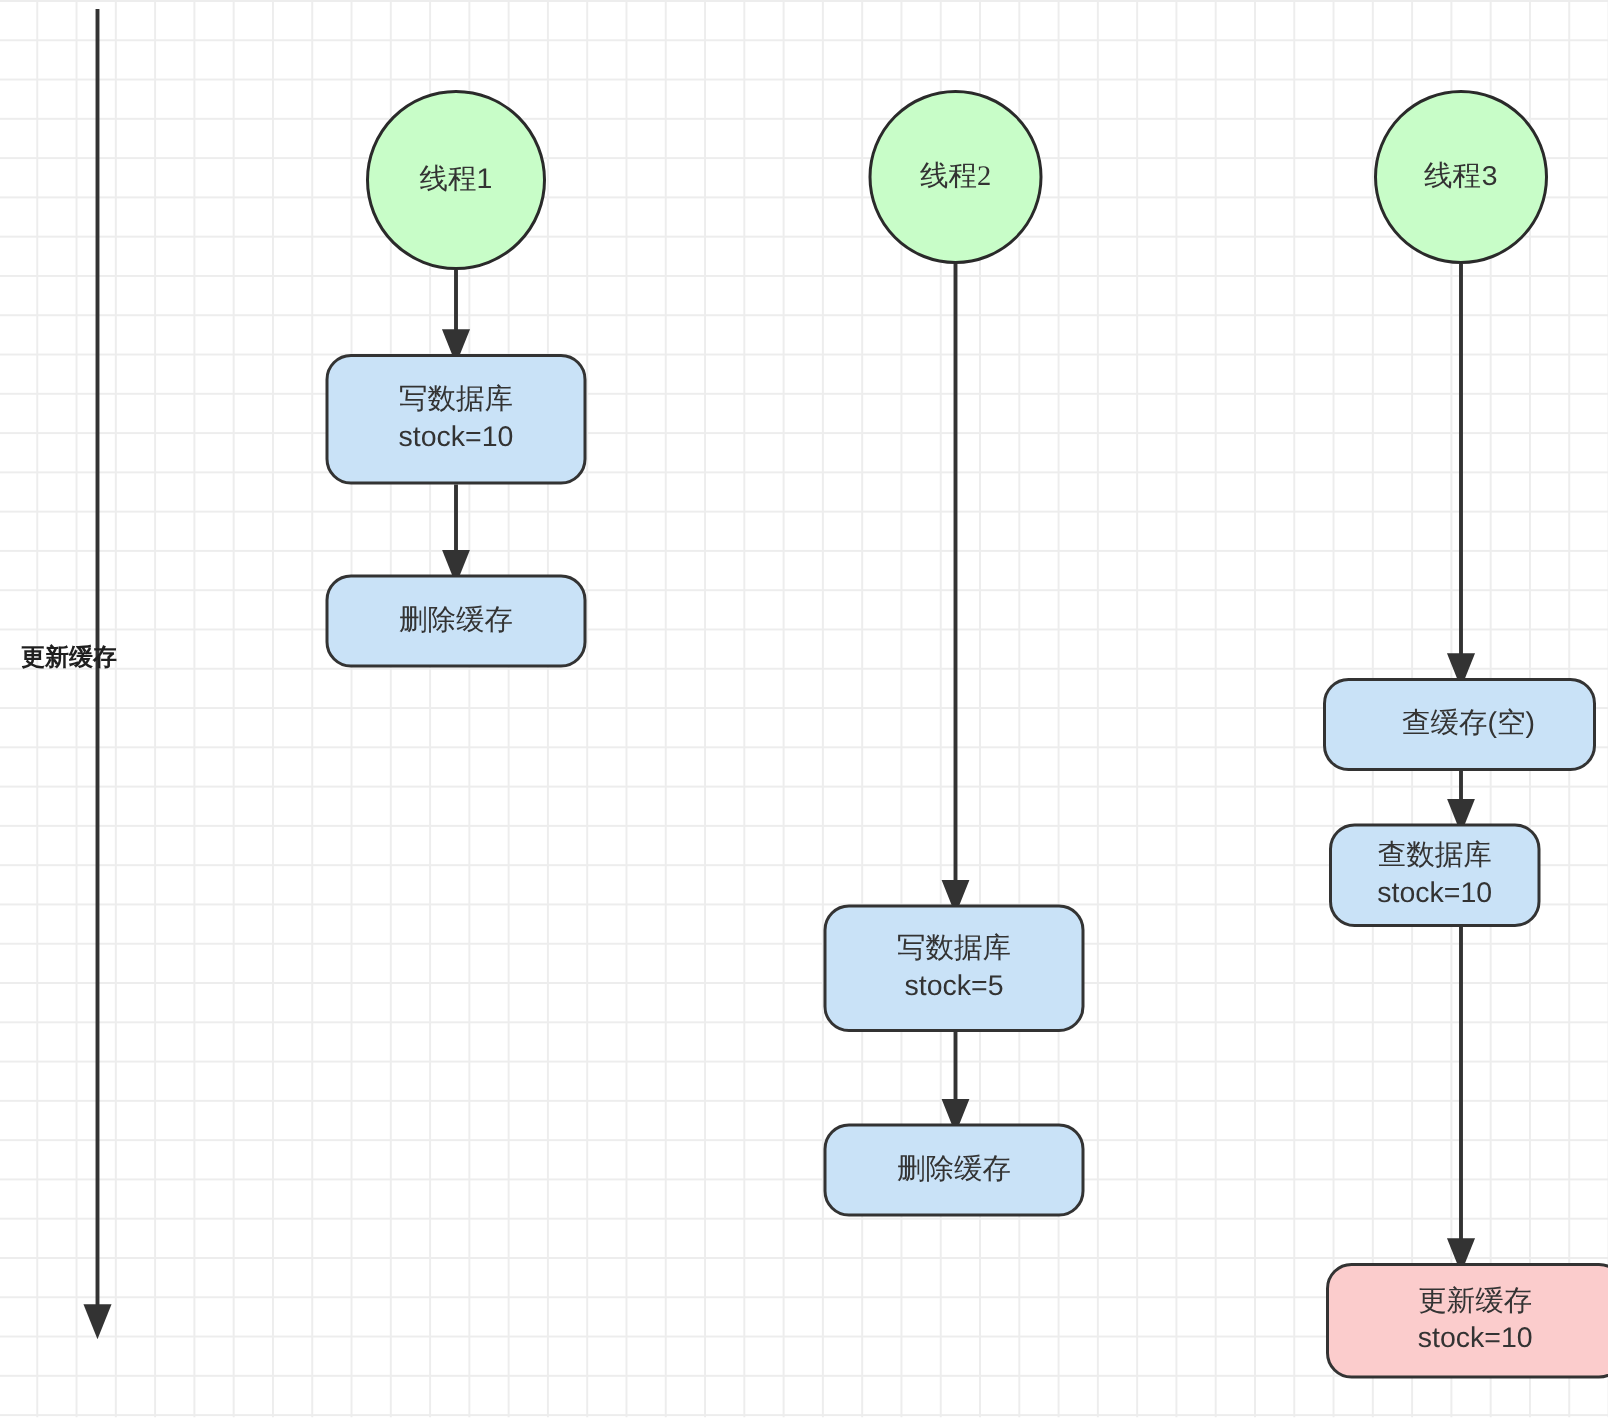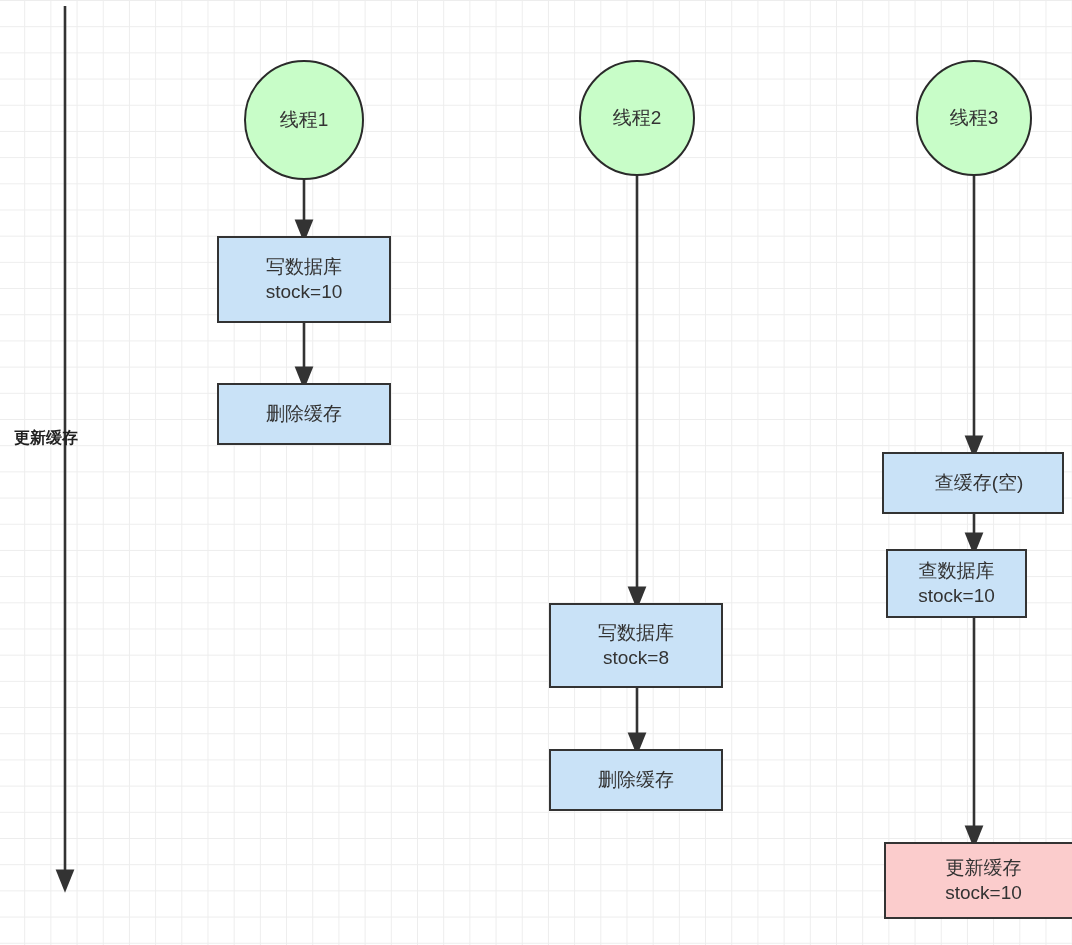--- a/index.html
+++ b/index.html
@@ -35,20 +35,21 @@
     position: absolute;
     box-sizing: border-box;
     display: flex;
     flex-direction: column;
     align-items: center;
     justify-content: center;
     text-align: center;
     color: #333333;
     line-height: 1.28;
     white-space: pre-line;
+    border-radius: 17px;
   }
   .circle-node {
     border-radius: 50%;
     background: #c8fdc8;
     border: 2.2px solid #2a2a2a;
     font-size: 19px;
   }
   .box-node {
     border: 2.6px solid #333333;
     font-size: 19px;
@@ -94,22 +95,22 @@
         <line x1="65" y1="6" x2="65" y2="884" stroke="#333333" stroke-width="2.6" marker-end="url(#arrow)"></line>
       </g>
   </svg>
 
   <div class="axis-label" style="left: 14px; top: 428px;">更新缓存</div>
 
   <div id="nodes-layer">
       <div class="node circle-node" style="left: 244px; top: 60px; width: 120px; height: 120px; align-items: center;"><span class="node-line">线程1</span></div>
       <div class="node box-node box-blue" style="left: 217px; top: 236px; width: 174px; height: 87px;"><span class="node-line">写数据库</span><span class="node-line">stock=10</span></div>
       <div class="node box-node box-blue" style="left: 217px; top: 383px; width: 174px; height: 62px;"><span class="node-line">删除缓存</span></div>
-      <div class="node circle-node" style="left: 579px; top: 60px; width: 116px; height: 116px;"><span class="node-line">线程2</span></div>
-      <div class="node box-node box-blue" style="left: 549px; top: 603px; width: 174px; height: 85px;"><span class="node-line">写数据库</span><span class="node-line">stock=8</span></div>
+      <div class="node circle-node" style="left: 579px; top: 60px; width: 116px; height: 116px; font-family: Liberation Serif, serif;"><span class="node-line">线程2</span></div>
+      <div class="node box-node box-blue" style="left: 549px; top: 603px; width: 174px; height: 85px;"><span class="node-line">写数据库</span><span class="node-line">stock=5</span></div>
       <div class="node box-node box-blue" style="left: 549px; top: 749px; width: 174px; height: 62px;"><span class="node-line">删除缓存</span></div>
-      <div class="node circle-node" style="left: 916px; top: 60px; width: 116px; height: 116px;"><span class="node-line">线程3</span></div>
+      <div class="node circle-node" style="left: 916px; top: 60px; width: 116px; height: 116px; font-family: Liberation Mono, monospace;"><span class="node-line">线程3</span></div>
       <div class="node box-node box-blue" style="left: 882px; top: 452px; width: 182px; height: 62px; padding-left: 12px;"><span class="node-line">查缓存(空)</span></div>
       <div class="node box-node box-blue" style="left: 886px; top: 549px; width: 141px; height: 69px;"><span class="node-line">查数据库</span><span class="node-line">stock=10</span></div>
       <div class="node box-node box-red" style="left: 884px; top: 842px; width: 199px; height: 77px;"><span class="node-line">更新缓存</span><span class="node-line">stock=10</span></div>
     </div>
 
 </div>
 
 </body></html>

